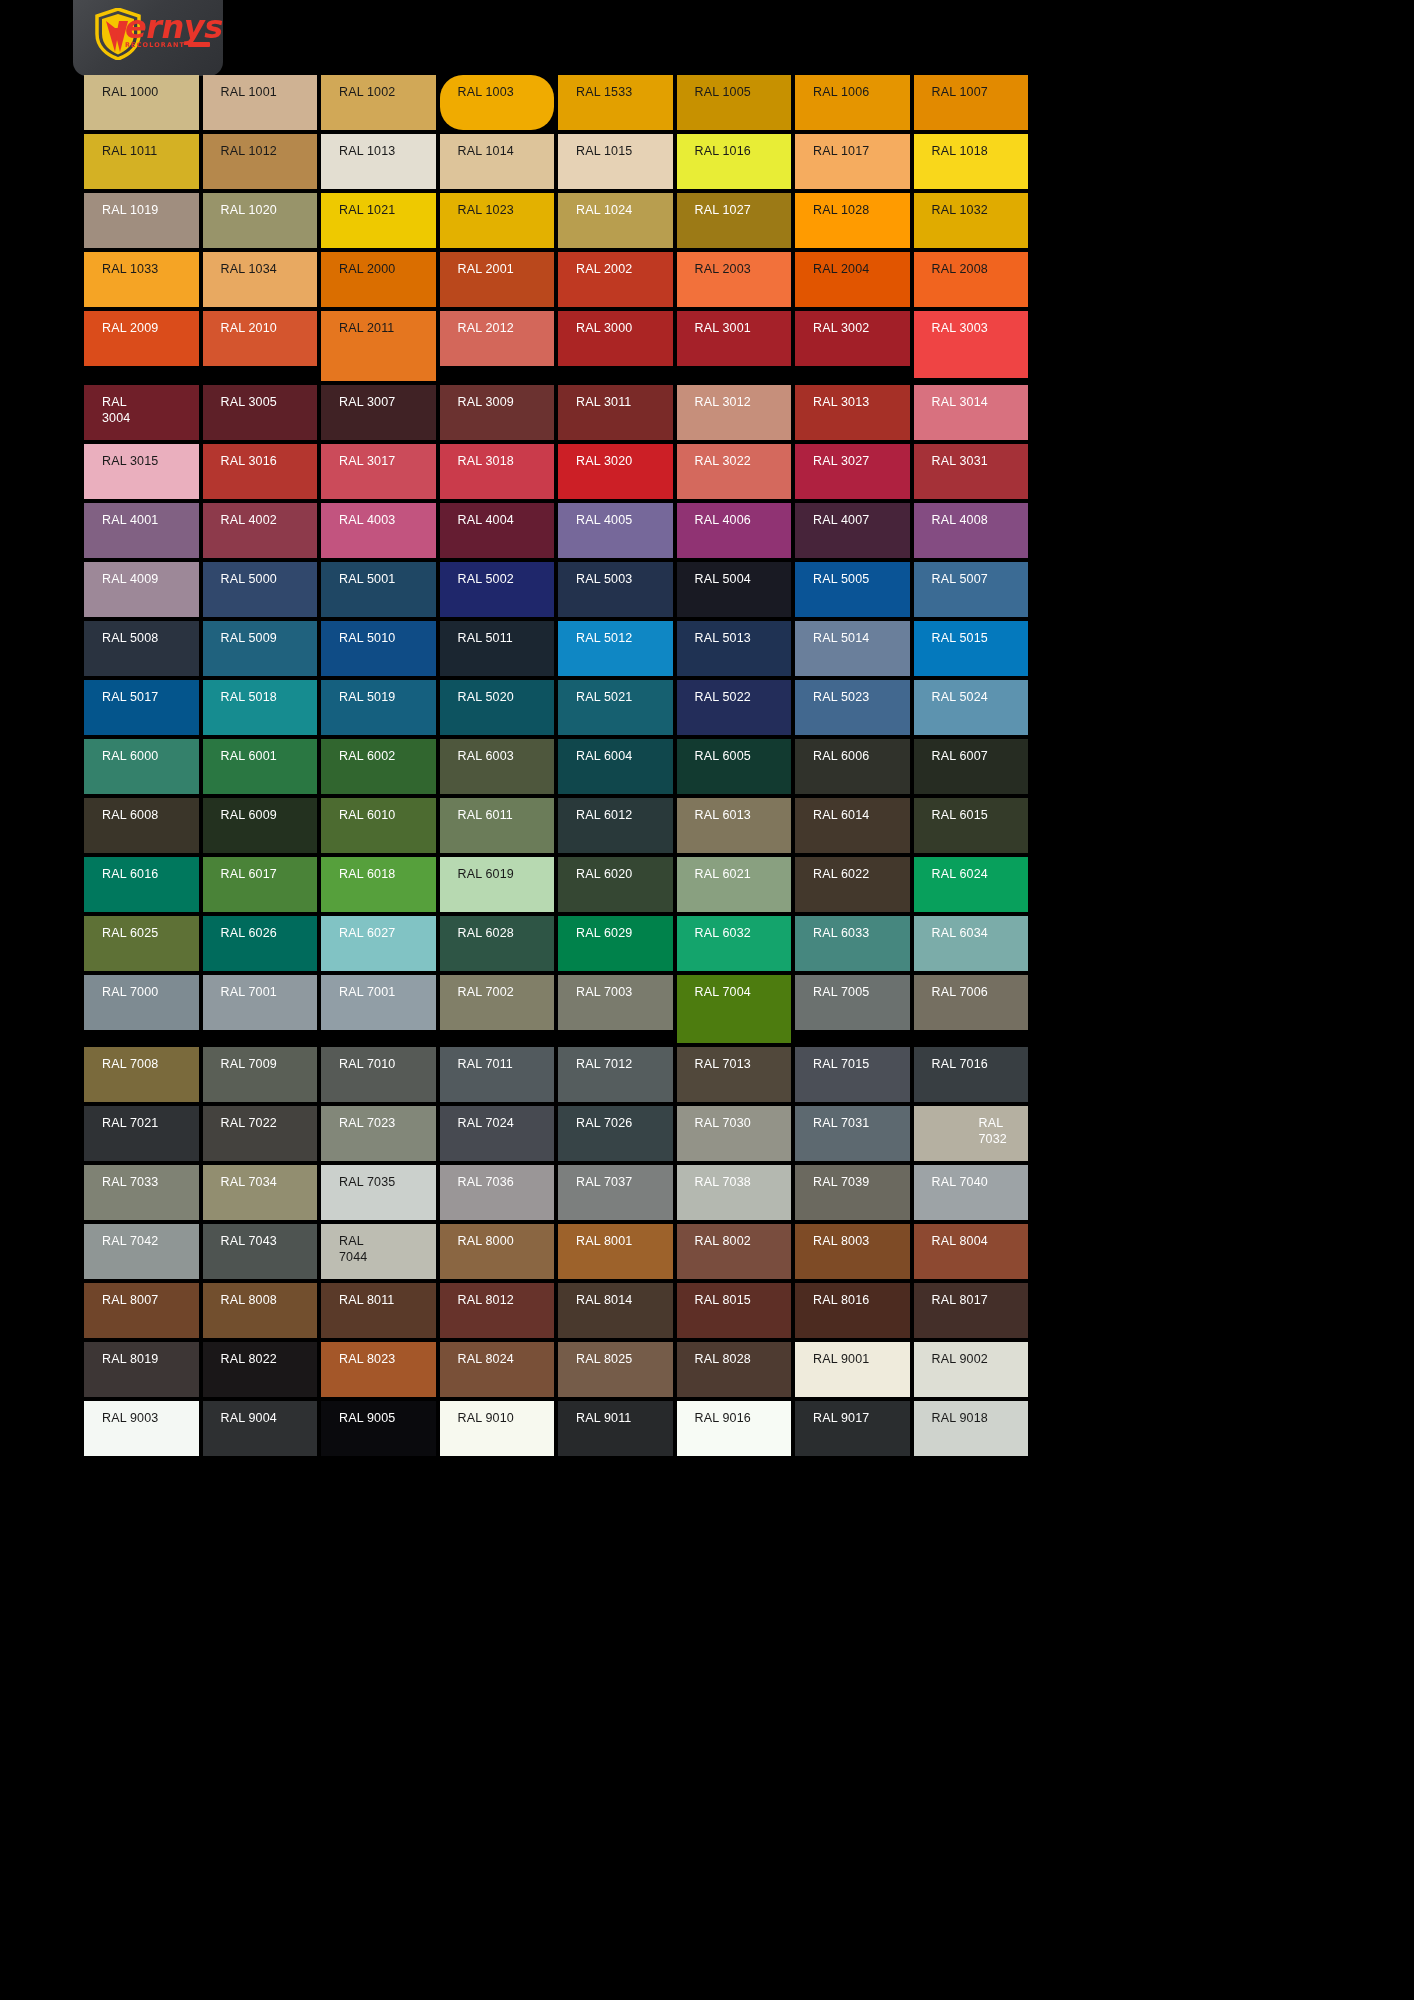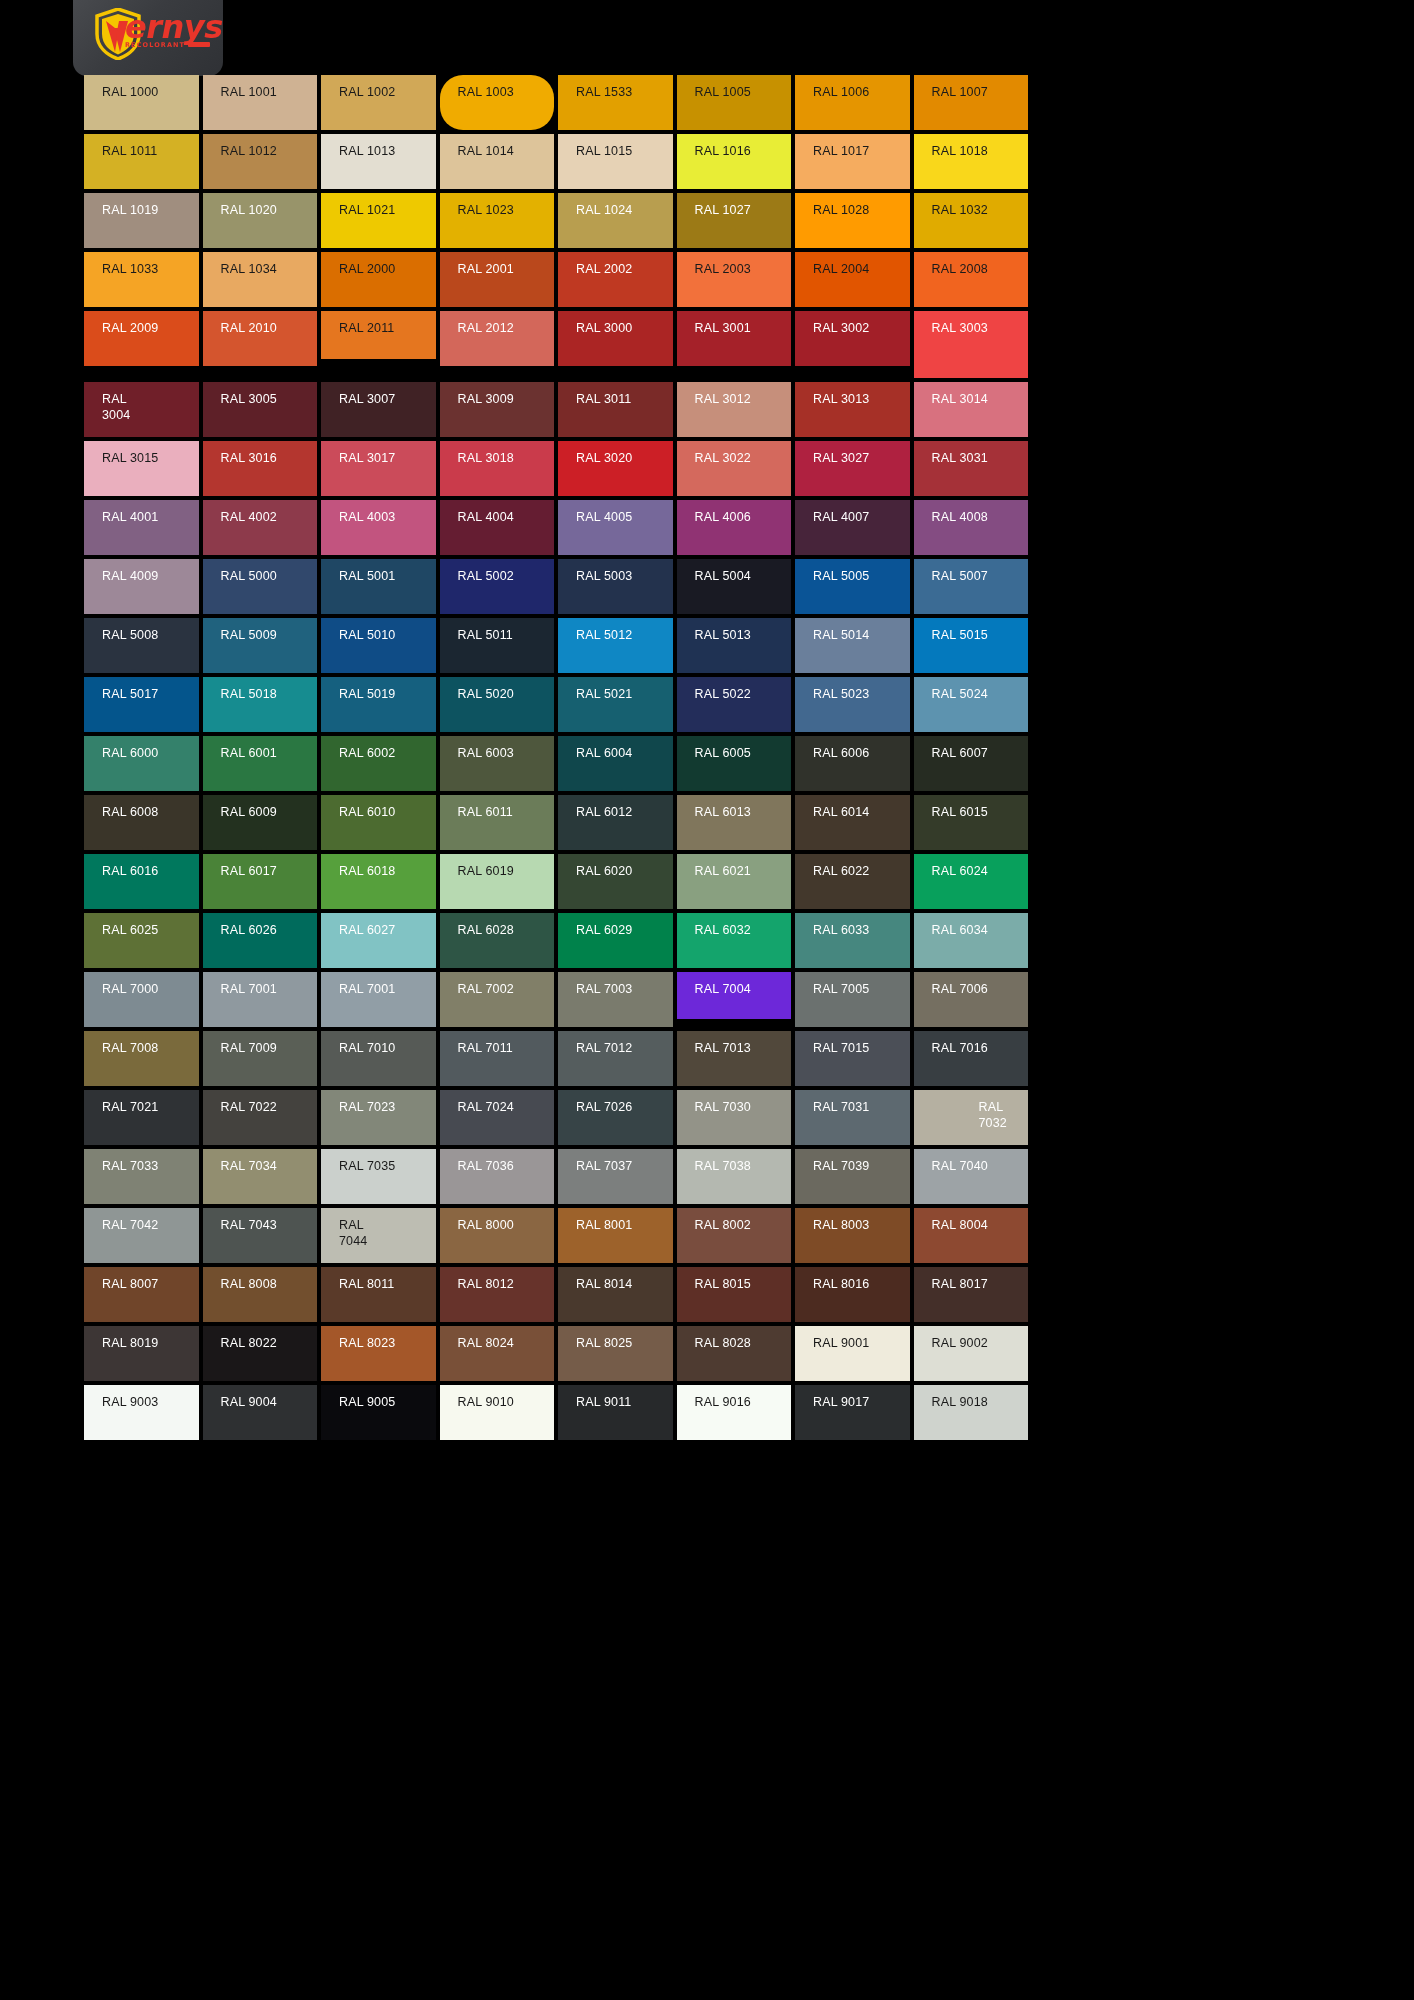--- a/index.html
+++ b/index.html
@@ -232,21 +232,21 @@
       </div>
       <div class="swatch" style="background: rgb(241, 100, 31); height: 55px;">
         <span class="swatch-label" style="color: rgb(26, 26, 26);">RAL 2008</span>
       </div>
       <div class="swatch" style="background: rgb(218, 76, 27); height: 55px;">
         <span class="swatch-label" style="color: rgb(255, 255, 255);">RAL 2009</span>
       </div>
       <div class="swatch" style="background: rgb(212, 85, 46); height: 55px;">
         <span class="swatch-label" style="color: rgb(255, 255, 255);">RAL 2010</span>
       </div>
-      <div class="swatch" style="background: rgb(229, 118, 31); height: 48px;">
+      <div class="swatch" style="background: rgb(229, 118, 31); height: 70px;">
         <span class="swatch-label" style="color: rgb(26, 26, 26);">RAL 2011</span>
       </div>
       <div class="swatch" style="background: rgb(211, 103, 90); height: 55px;">
         <span class="swatch-label" style="color: rgb(255, 255, 255);">RAL 2012</span>
       </div>
       <div class="swatch" style="background: rgb(171, 37, 36); height: 55px;">
         <span class="swatch-label" style="color: rgb(255, 255, 255);">RAL 3000</span>
       </div>
       <div class="swatch" style="background: rgb(165, 33, 41); height: 55px;">
         <span class="swatch-label" style="color: rgb(255, 255, 255);">RAL 3001</span>
@@ -506,21 +506,21 @@
       </div>
       <div class="swatch" style="background: rgb(145, 158, 166); height: 55px;">
         <span class="swatch-label" style="color: rgb(255, 255, 255);">RAL 7001</span>
       </div>
       <div class="swatch" style="background: rgb(129, 127, 104); height: 55px;">
         <span class="swatch-label" style="color: rgb(255, 255, 255);">RAL 7002</span>
       </div>
       <div class="swatch" style="background: rgb(122, 123, 109); height: 55px;">
         <span class="swatch-label" style="color: rgb(255, 255, 255);">RAL 7003</span>
       </div>
-      <div class="swatch" style="background: #6d28d9; height: 47px;">
+      <div class="swatch" style="background: #4d7c0f; height: 68px;">
         <span class="swatch-label" style="color: rgb(255, 255, 255);">RAL 7004</span>
       </div>
       <div class="swatch" style="background: rgb(107, 113, 111); height: 55px;">
         <span class="swatch-label" style="color: rgb(255, 255, 255);">RAL 7005</span>
       </div>
       <div class="swatch" style="background: rgb(117, 111, 97); height: 55px;">
         <span class="swatch-label" style="color: rgb(255, 255, 255);">RAL 7006</span>
       </div>
       <div class="swatch" style="background: rgb(122, 106, 60); height: 55px;">
         <span class="swatch-label" style="color: rgb(255, 255, 255);">RAL 7008</span>

